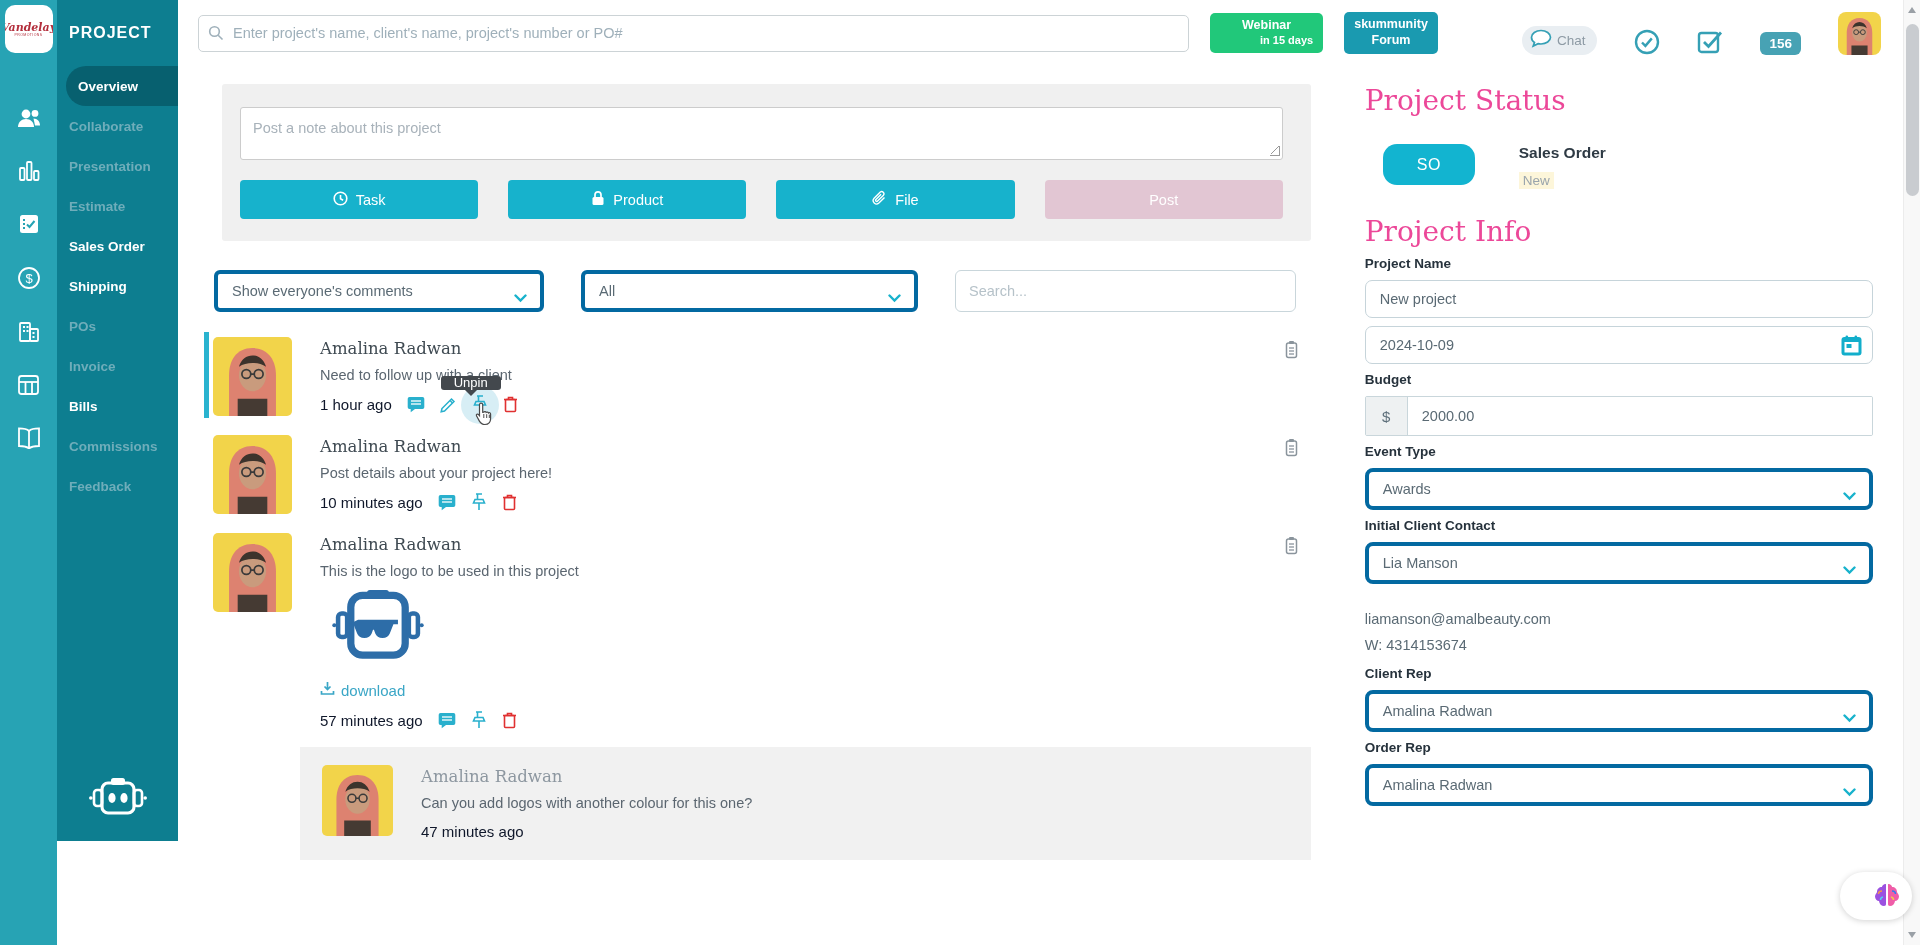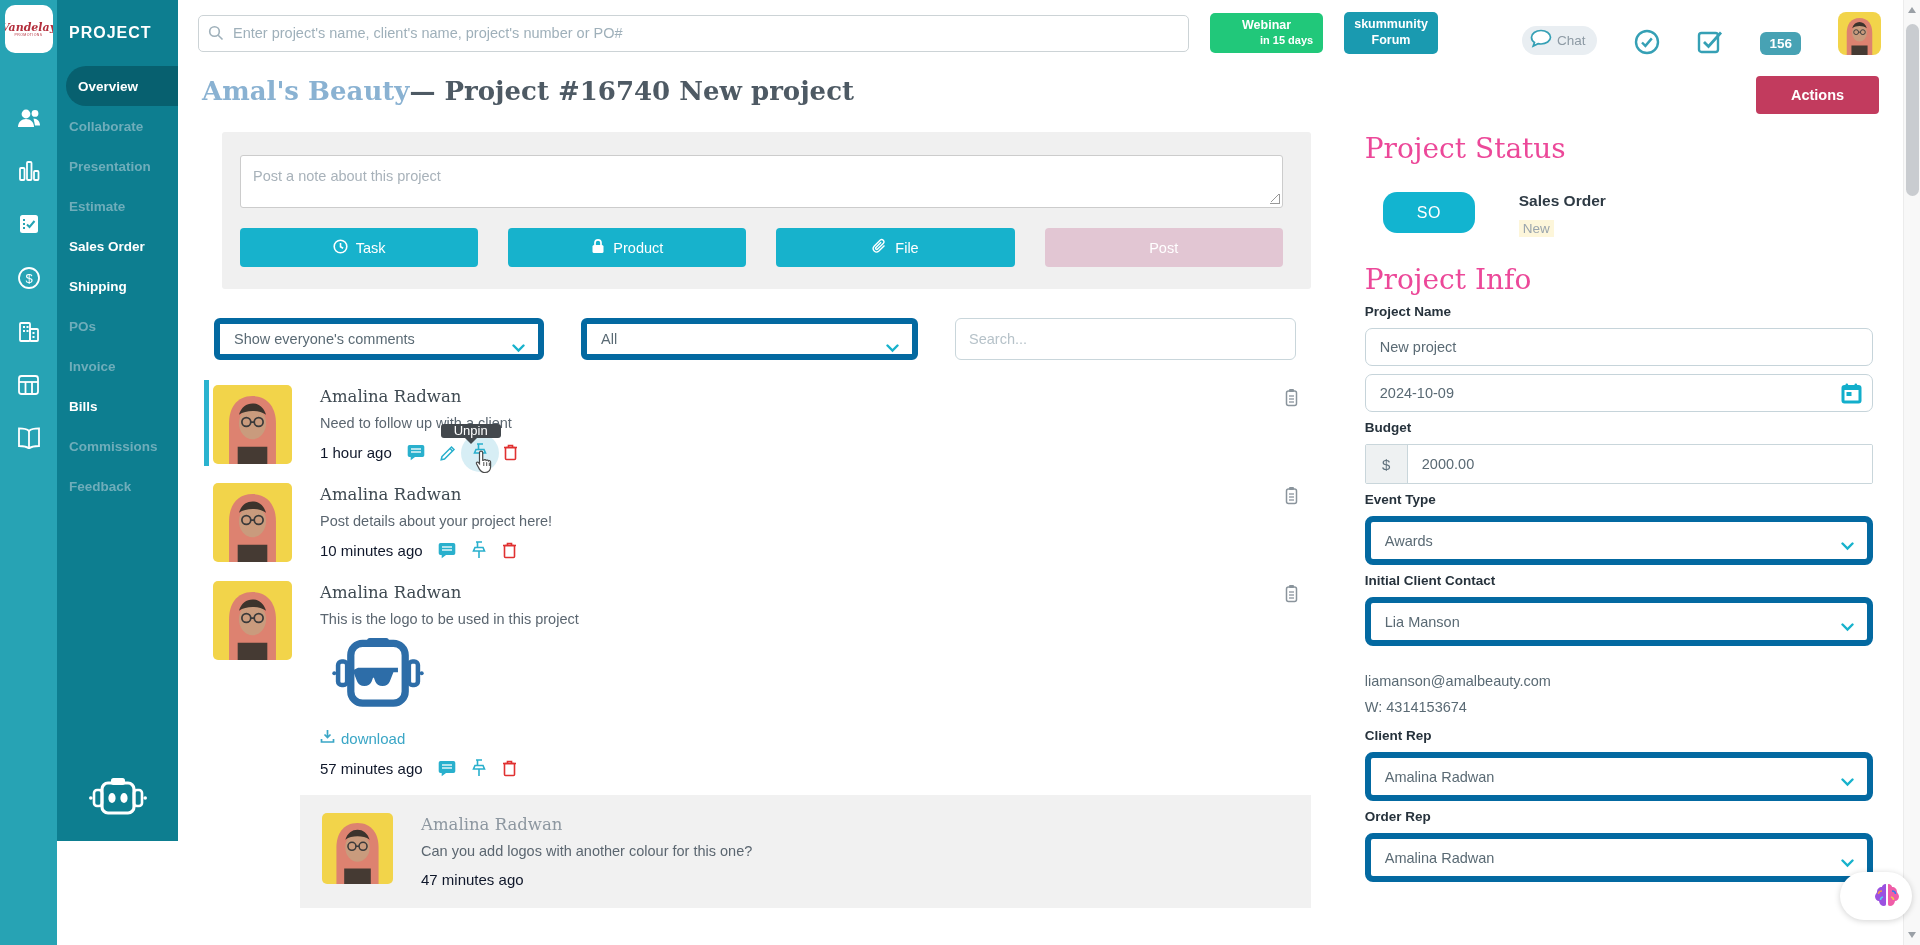--- a/index.html
+++ b/index.html
@@ -73,21 +73,21 @@
     border-right:1px solid #999; border-bottom:1px solid #999;
     background:
       linear-gradient(135deg, transparent 45%, #999 45%, #999 50%, transparent 50%); }
   .composer-btns { display:flex; gap:30px; margin-top:16px; }
   .c-btn { flex:1; height:39px; border:none; border-radius:4px; background:#17b2cc; color:#fff;
     font-size:14.5px; display:flex; align-items:center; justify-content:center; gap:8px; cursor:pointer; }
   .c-btn.disabled { background:#e2c6d3; cursor:default; }
 
   
   .filter-row { display:flex; margin:29px 0 0 5px; gap:37px; }
-  .fake-select { position:relative; height:42px; border:6px solid #0369a1; border-radius:6px;
+  .fake-select { position:relative; height:42px; border:4px solid #0369a1; border-radius:6px;
     display:flex; align-items:center; padding:0 14px; font-size:14.5px; color:#5a6a74;
     background:#fff; cursor:pointer; }
   .fake-select .chev { position:absolute; right:13px; top:16px; }
   .f-aud { width:330px; }
   .f-type { width:337px; }
   .f-search { width:341px; height:42px; border:1px solid #c9d6db; border-radius:6px; padding:0 13px;
     font-size:14.5px; color:#555; outline:none; }
   .f-search::placeholder { color:#b6c2c9; }
 
   
@@ -139,21 +139,21 @@
   .field { margin-top:8px; }
   .field label { display:block; font-weight:bold; font-size:13.5px; color:#26323c; margin-bottom:9px; }
   .t-input { width:100%; height:38px; border:1px solid #c6d4da; border-radius:7px; padding:0 14px;
     font-size:14.5px; color:#5a6a74; outline:none; background:#fff; }
   .date-wrap { position:relative; }
   .date-wrap .cal { position:absolute; right:11px; top:9px; cursor:pointer; }
   .budget-group { display:flex; height:40px; border:1px solid #c9d6db; border-radius:2px; overflow:hidden; }
   .currency { width:42px; background:#eef1f2; border-right:1px solid #c9d6db; display:flex;
     align-items:center; justify-content:center; color:#5e707b; font-size:15px; }
   .budget-group input { flex:1; border:none; padding:0 14px; font-size:14.5px; color:#5a6a74; outline:none; }
-  .sel { height:49px; border-radius:8px; }
+  .sel { height:42px; border-radius:8px; }
   .contact-lines { margin-top:22px; font-size:14.5px; color:#5a6a74; line-height:26px; }
 
   
   .scrollbar { position:absolute; right:0; top:0; width:17px; height:945px; background:#f8f8f8;
     border-left:1px solid #ececec; z-index:9; }
   .sb-arrow-up, .sb-arrow-down { position:absolute; left:4px; width:0; height:0;
     border-left:4.5px solid transparent; border-right:4.5px solid transparent; }
   .sb-arrow-up { top:7px; border-bottom:6px solid #9aa0a6; }
   .sb-arrow-down { bottom:7px; border-top:6px solid #9aa0a6; }
   .sb-thumb { position:absolute; left:2px; top:24px; width:13px; height:172px; background:#c9ccd0;
@@ -325,24 +325,20 @@
             <ellipse cx="32" cy="31" rx="11" ry="13" fill="#c99b7d"></ellipse>
             <path d="M21 24c2-6 6-9 11-9s9 3 11 9c-3-2-7-3-11-3s-8 1-11 3z" fill="#3c332c"></path>
             <circle cx="27" cy="30" r="3.6" fill="none" stroke="#3a3a3a" stroke-width="1.4"></circle>
             <circle cx="37" cy="30" r="3.6" fill="none" stroke="#3a3a3a" stroke-width="1.4"></circle>
             <line x1="30.6" y1="30" x2="33.4" y2="30" stroke="#3a3a3a" stroke-width="1.4"></line>
           </svg>
       </div>
     </div>
   </div>
 
-  <div class="title-row">
-    <h1 class="page-title serif"><span class="client">Amal's Beauty</span><span>— Project #16740 New project</span></h1>
-    <button class="actions-btn">Actions</button>
-  </div>
 
   <div class="columns">
 
     <div class="feed">
 
       <div class="composer">
         <div class="resize-corner">
           <textarea placeholder="Post a note about this project" style=""></textarea>
         </div>
         <div class="composer-btns">

